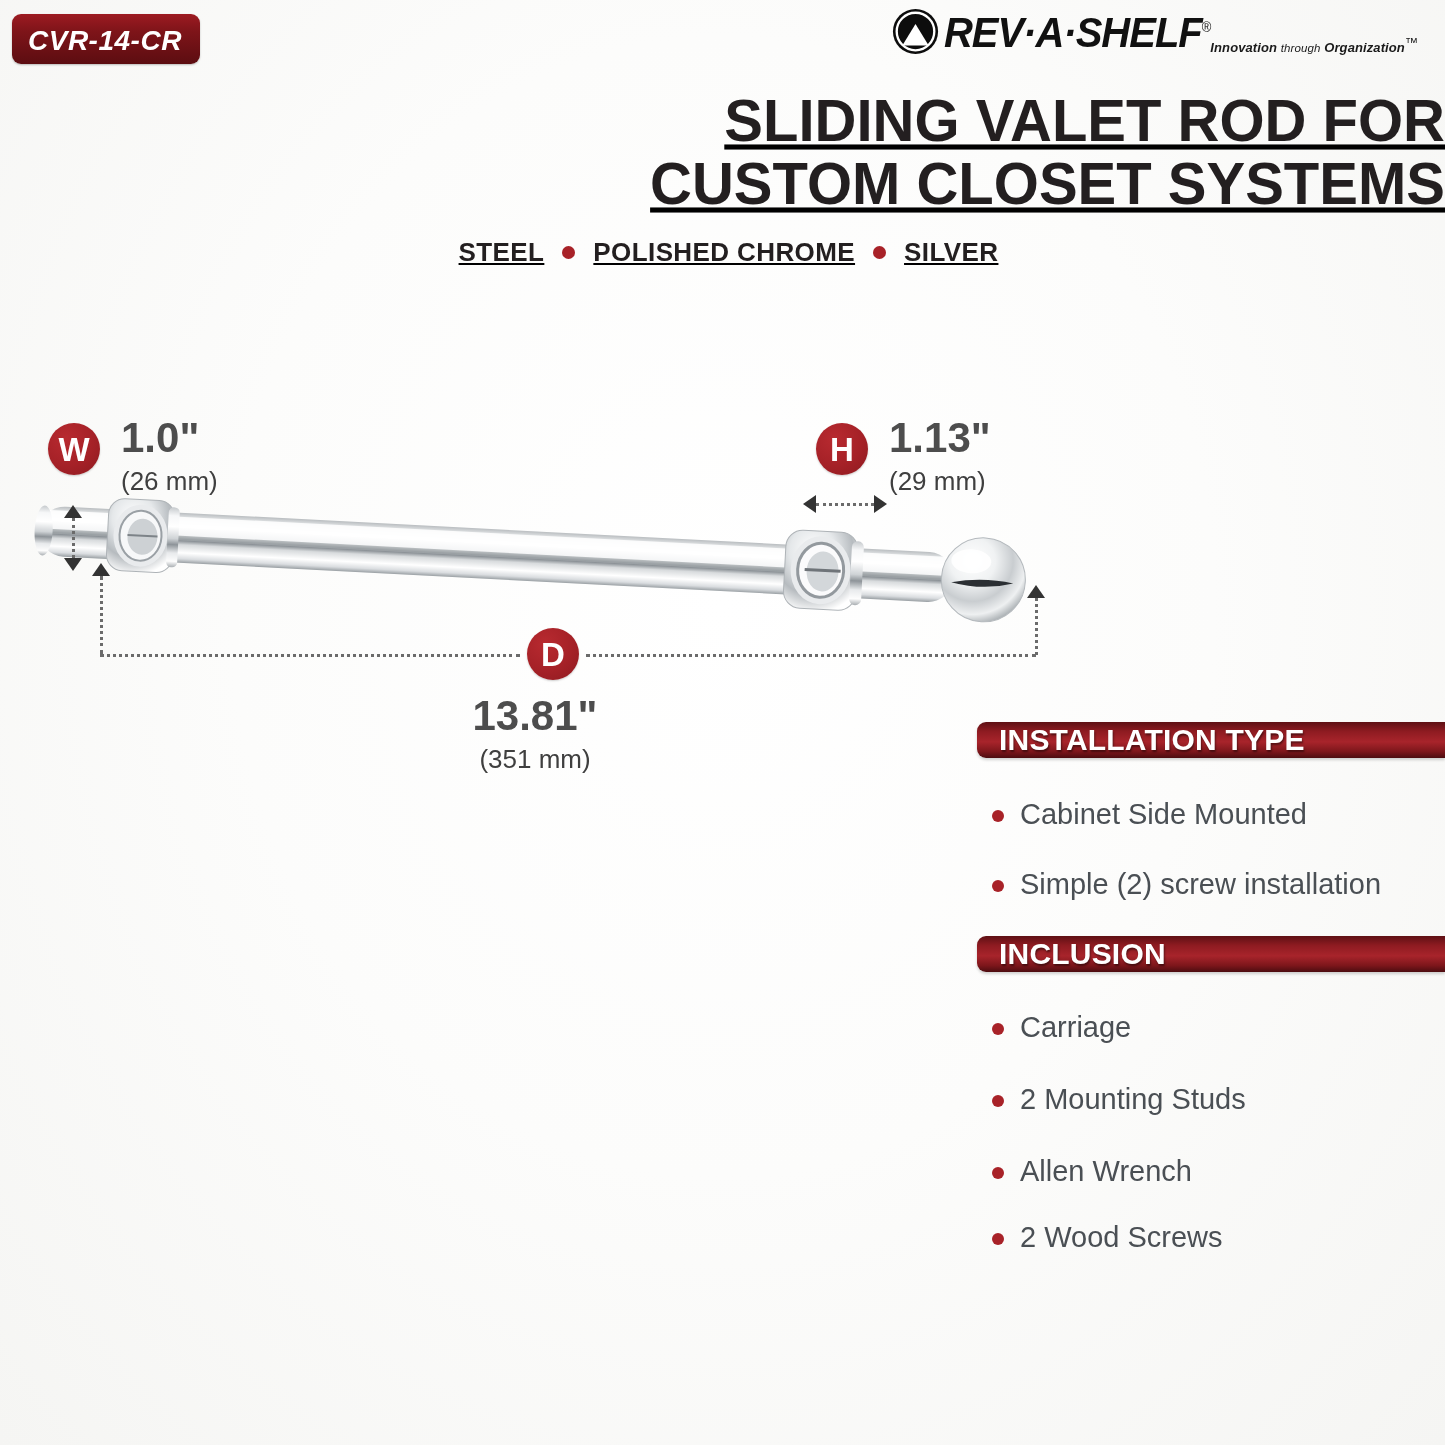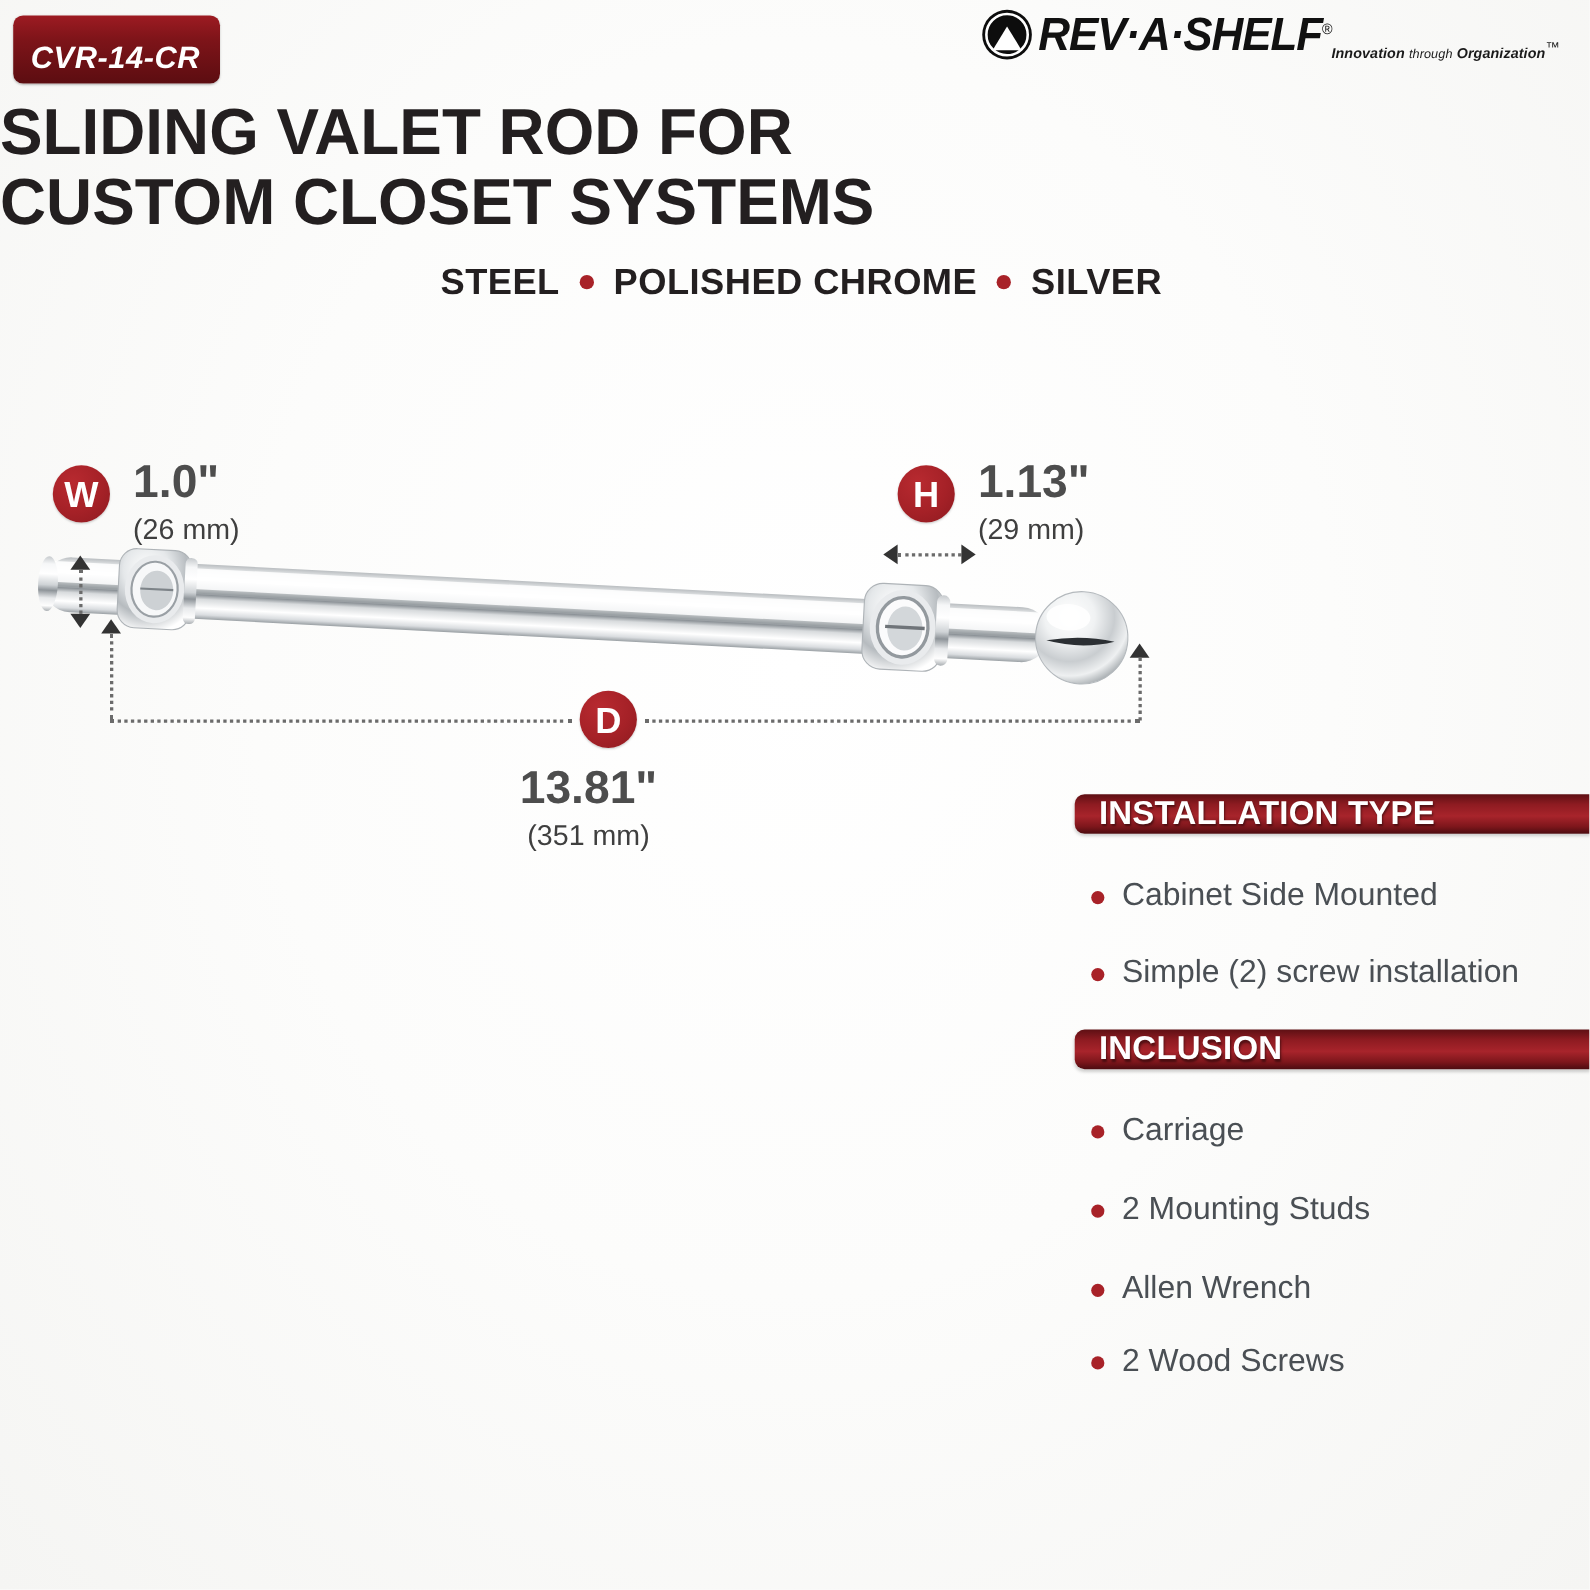--- a/index.html
+++ b/index.html
@@ -20,21 +20,21 @@
     position: absolute;
     inset: 0;
     background: radial-gradient(ellipse at 50% 42%, #ffffff 0%, #fcfcfb 48%, #f5f5f3 100%);
   }
 
   
   .sku-badge {
     position: absolute;
     left: 12px;
     top: 14px;
-    padding: 25px 18px 9px 16px;
+    padding: 13px 18px 9px 16px;
     border-radius: 9px;
     background: linear-gradient(180deg, #9d1b22 0%, #7e1419 35%, #5c0d11 100%);
     color: #ffffff;
     font-size: 28px;
     font-weight: bold;
     font-style: italic;
     letter-spacing: 0.5px;
     line-height: 1;
     box-shadow: 0 1px 2px rgba(0,0,0,0.25);
   }
@@ -83,33 +83,34 @@
   }
   .brand-tagline .thin { font-weight: normal; font-size: 11.5px; }
   .brand-tagline .bold { font-weight: bold; }
 
   
   .title-block {
     position: absolute;
     left: 0;
     right: 0;
     top: 90px;
-    text-align: left;
+    text-align: right;
+    text-decoration: underline;
   }
   .title-line {
     font-size: 58px;
     font-weight: bold;
     color: #231f20;
     letter-spacing: 0px;
     line-height: 1.08;
     transform: scaleY(1.02);
   }
   .subtitle {
     margin-top: 22px;
-    font-size: 33px;
+    font-size: 26px;
     font-weight: bold;
     color: #231f20;
     letter-spacing: 0.4px;
     display: flex;
     justify-content: center;
     align-items: center;
     gap: 18px;
     padding-left: 12px;
   }
   .sub-dot {

